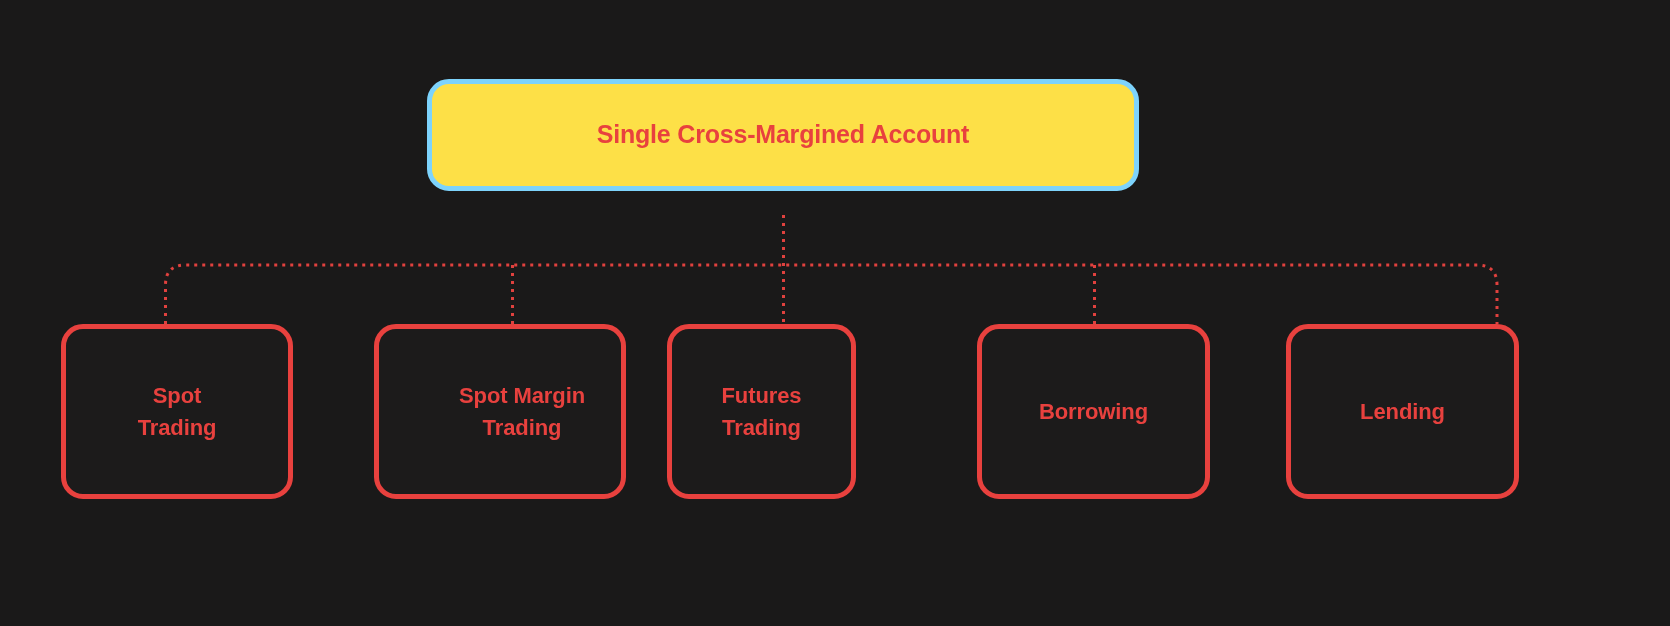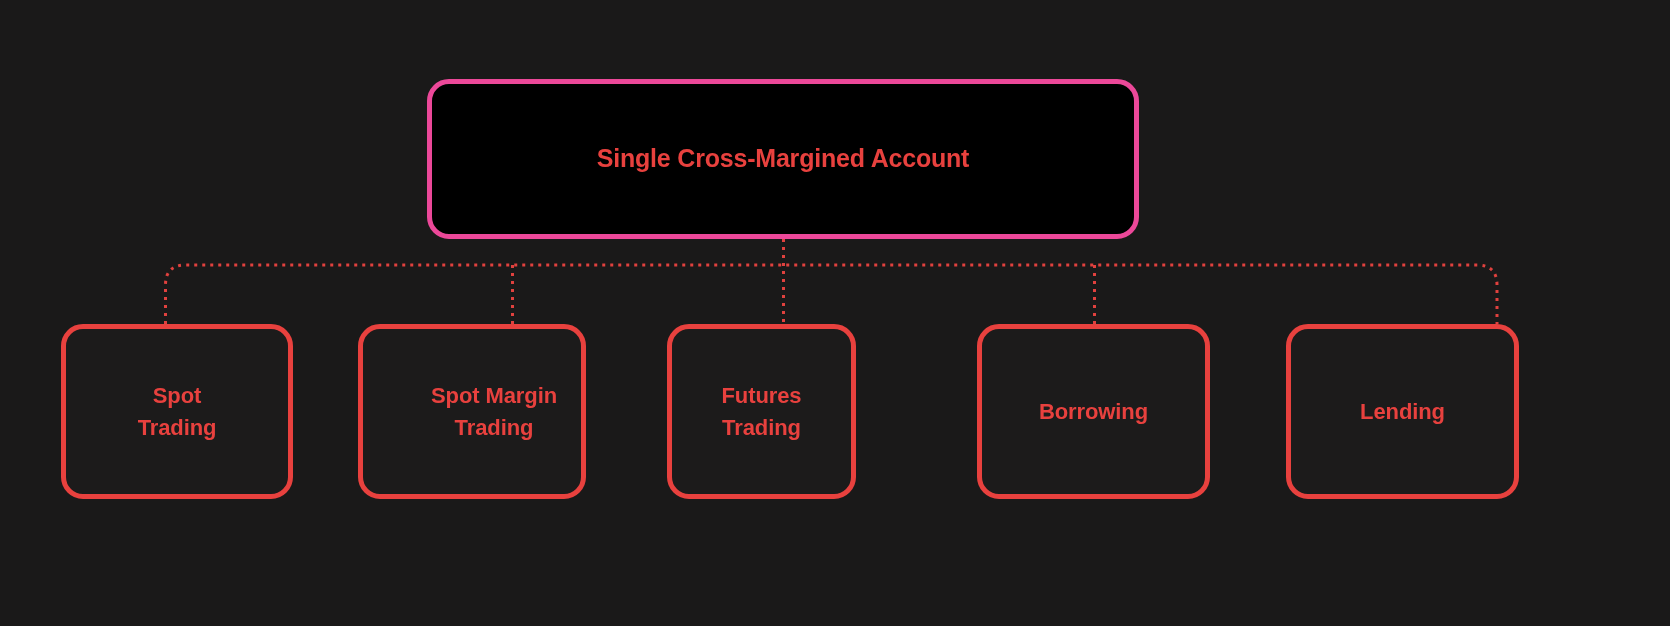--- a/index.html
+++ b/index.html
@@ -28,25 +28,25 @@
     height: 626px;
     pointer-events: none;
   }
 
   
   .root-node {
     position: absolute;
     left: 427px;
     top: 79px;
     width: 712px;
-    height: 160px;
+    height: 112px;
     box-sizing: border-box;
-    border: 5px solid #ec4899;
+    border: 5px solid #7dd3fc;
     border-radius: 22px;
-    background: #000000;
+    background: #fde047;
     display: flex;
     flex-direction: column;
     align-items: center;
     justify-content: center;
   }
   .root-title {
     font-size: 25px;
     font-weight: bold;
     color: #e8413e;
     letter-spacing: -0.2px;
@@ -78,21 +78,21 @@
   .child-label {
     font-size: 22px;
     font-weight: bold;
     color: #e8413e;
     line-height: 1.45;
     letter-spacing: -0.1px;
     white-space: pre-line;
   }
 
   .n0 { left: 49px;   width: 232px; margin-left: 12px; }
-  .n1 { left: 358px;  width: 228px; padding-left: 44px; }
+  .n1 { left: 374px;  width: 252px; padding-left: 44px; }
   .n2 { left: 667px;  width: 189px; }
   .n3 { left: 977px;  width: 233px; }
   .n4 { left: 1286px; width: 233px; }
 </style>
 </head>
 <body>
 
 <div id="canvas">
 
   <svg id="connectors" viewBox="0 0 1670 626" width="1670" height="626" xmlns="http://www.w3.org/2000/svg">

